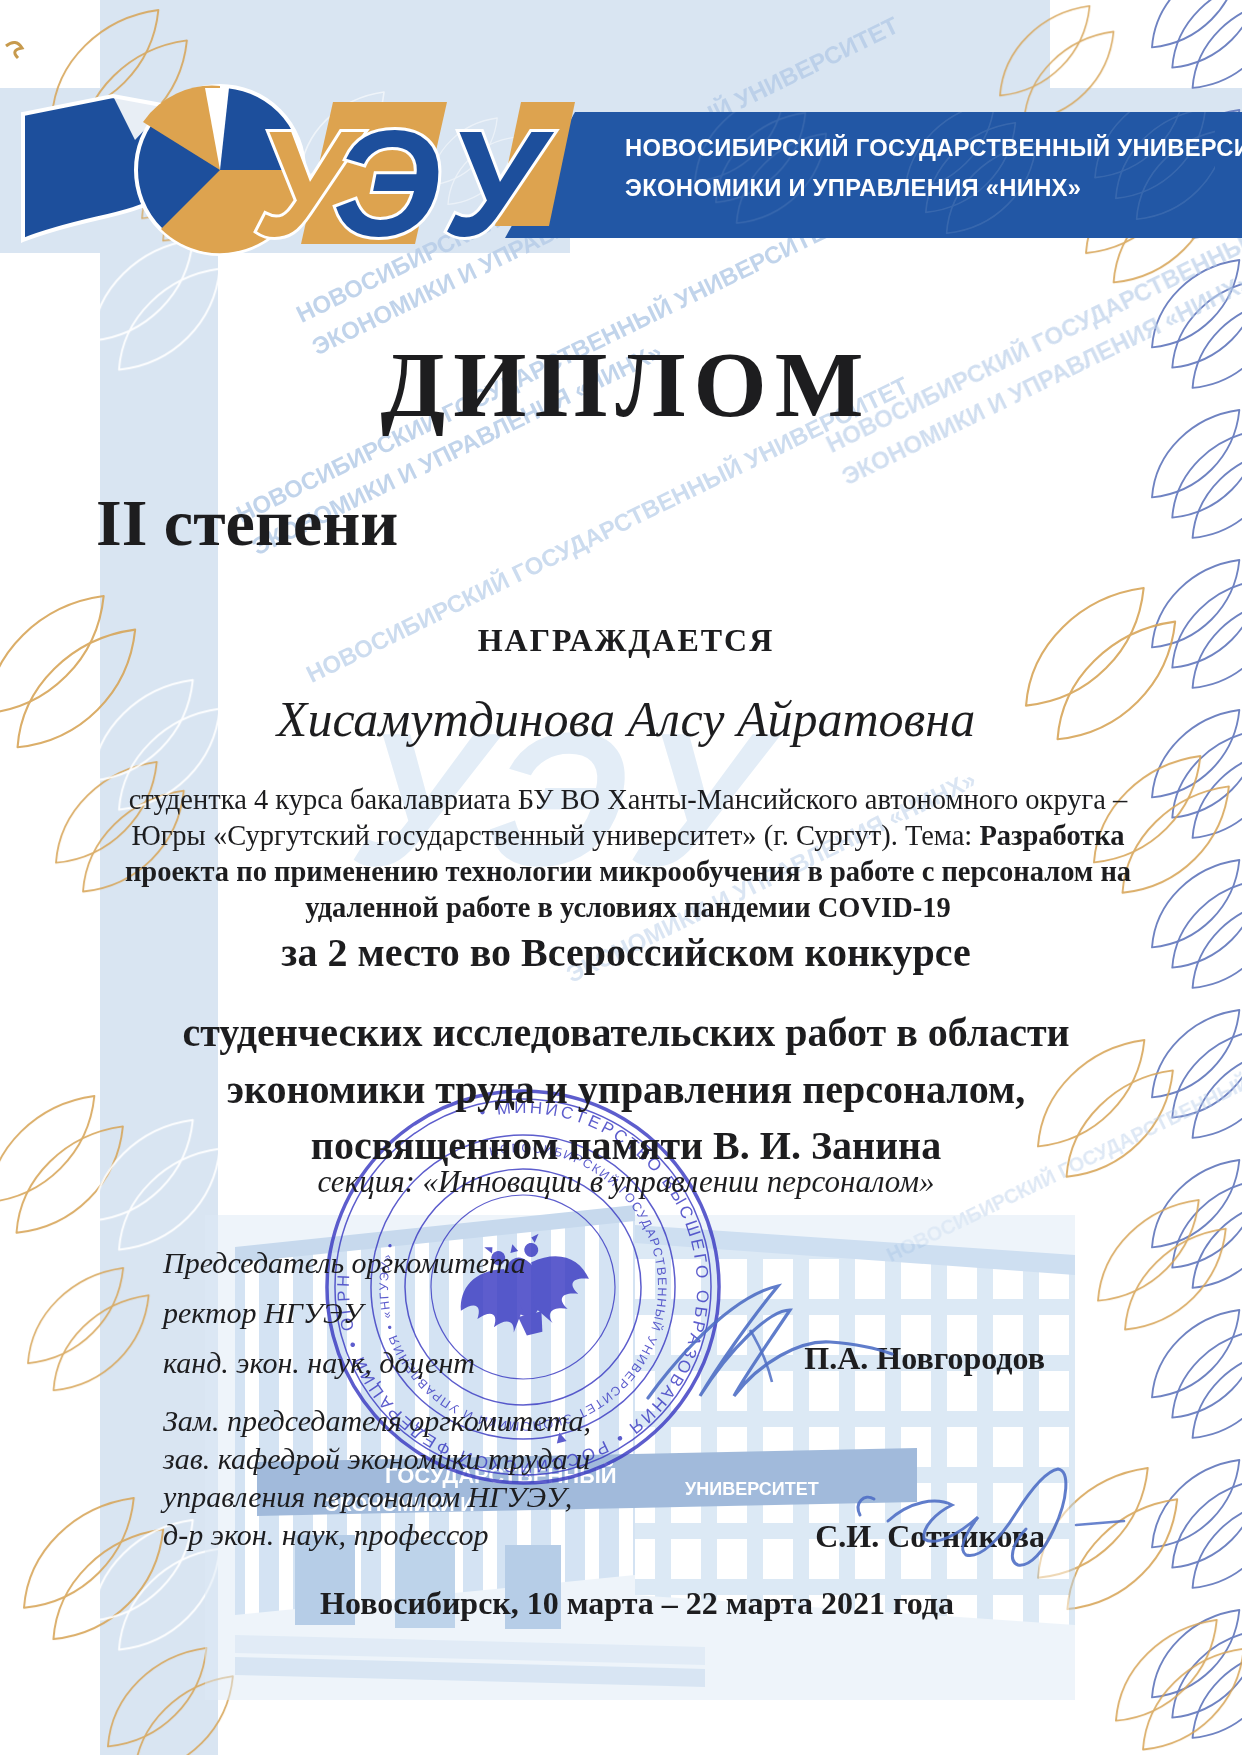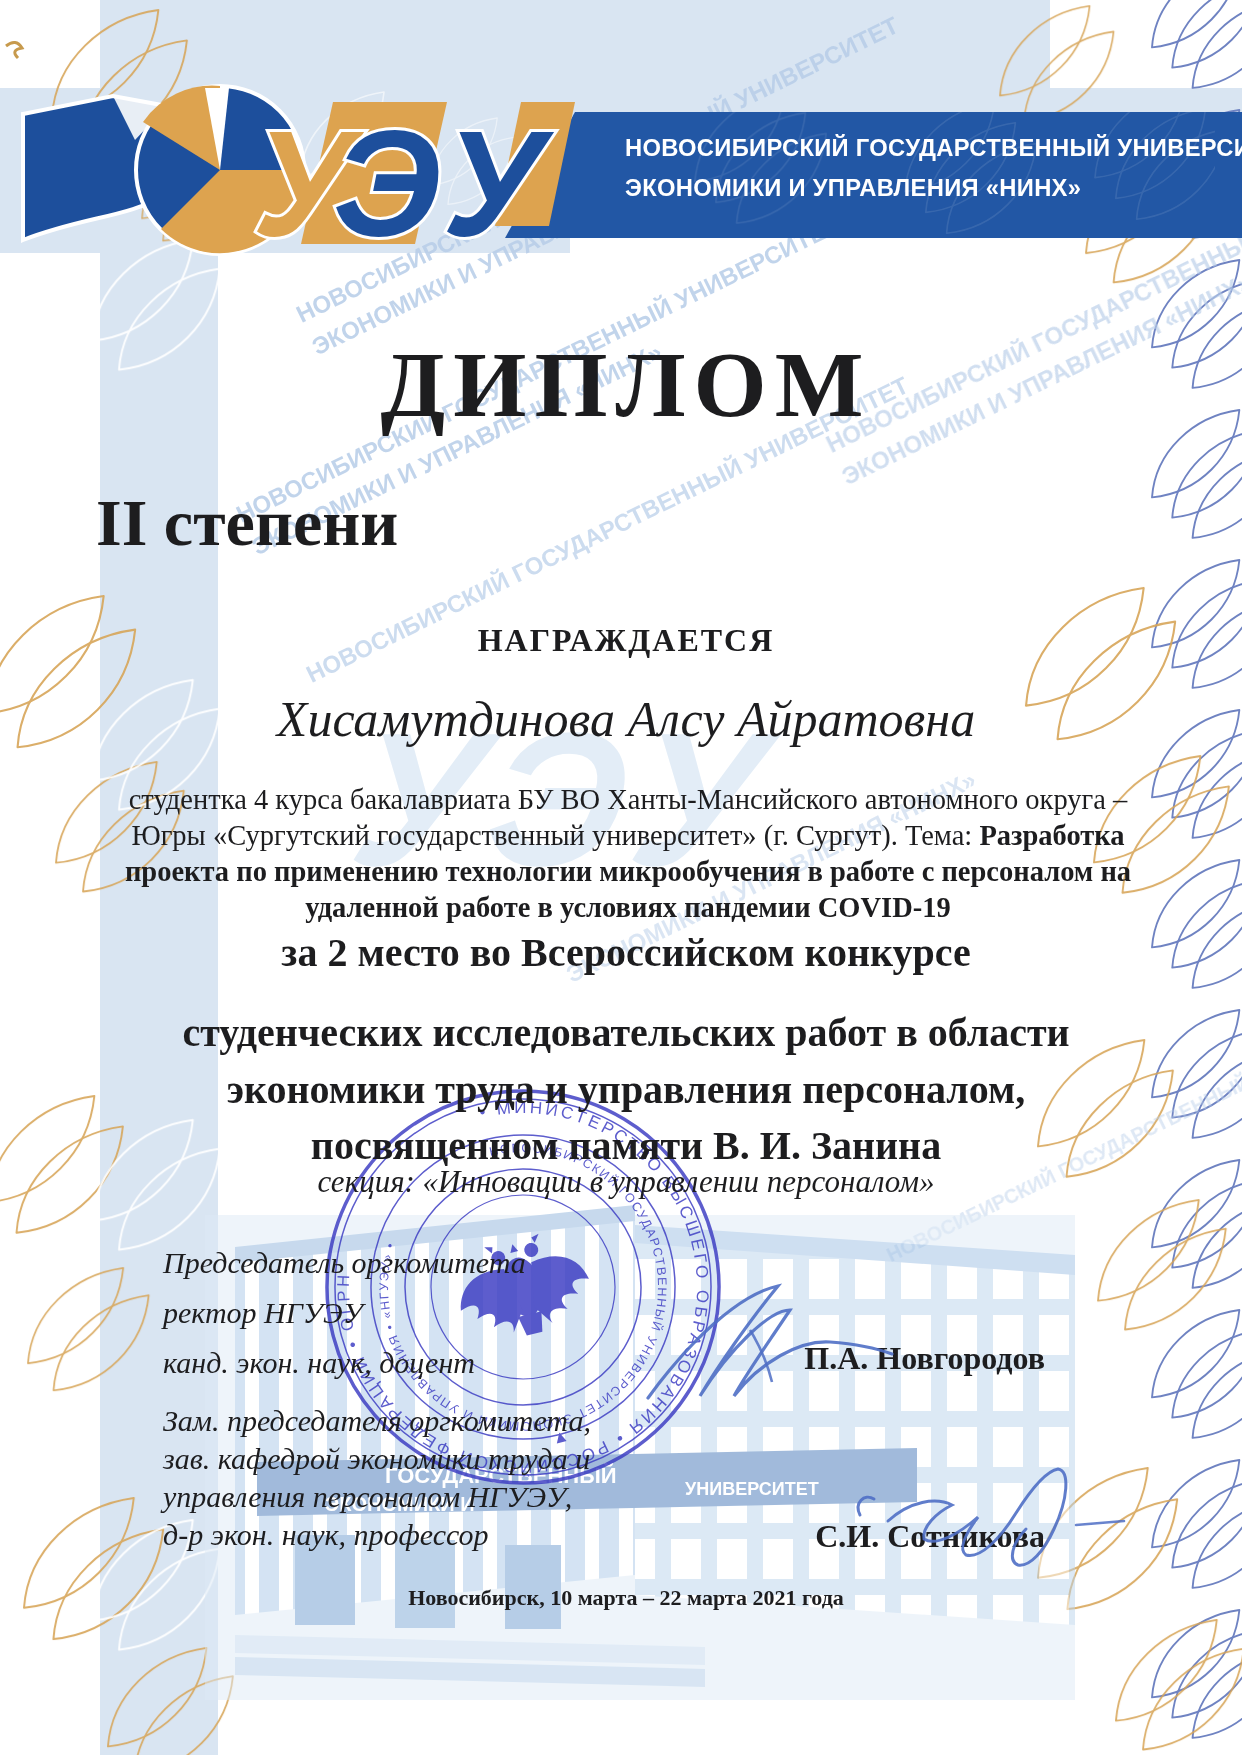--- a/index.html
+++ b/index.html
@@ -67,22 +67,22 @@
   }
   .sig-title{
     position:absolute;left:163px;font-size:30px;font-style:italic;white-space:pre-line;
   }
   .sig-title.chair{top:1238px;line-height:50px;}
   .sig-title.deputy{top:1402px;line-height:38px;}
   .sig-name{
     position:absolute;font-size:32px;font-weight:bold;text-align:right;width:260px;
   }
   .footer-date{
-    position:absolute;left:96px;top:1585px;width:1060px;text-align:center;
-    font-size:22px;font-weight:bold;
+    position:absolute;left:107px;top:1585px;width:1060px;text-align:center;
+    font-size:32px;font-weight:bold;
   }
   svg{display:block;}
 </style>
 </head>
 <body>
 
 <div class="page">
 
   <div class="band" style="left:100px;top:0;width:950px;height:88px;"></div>
   <div class="band" style="left:100px;top:88px;width:1142px;height:28px;"></div>

